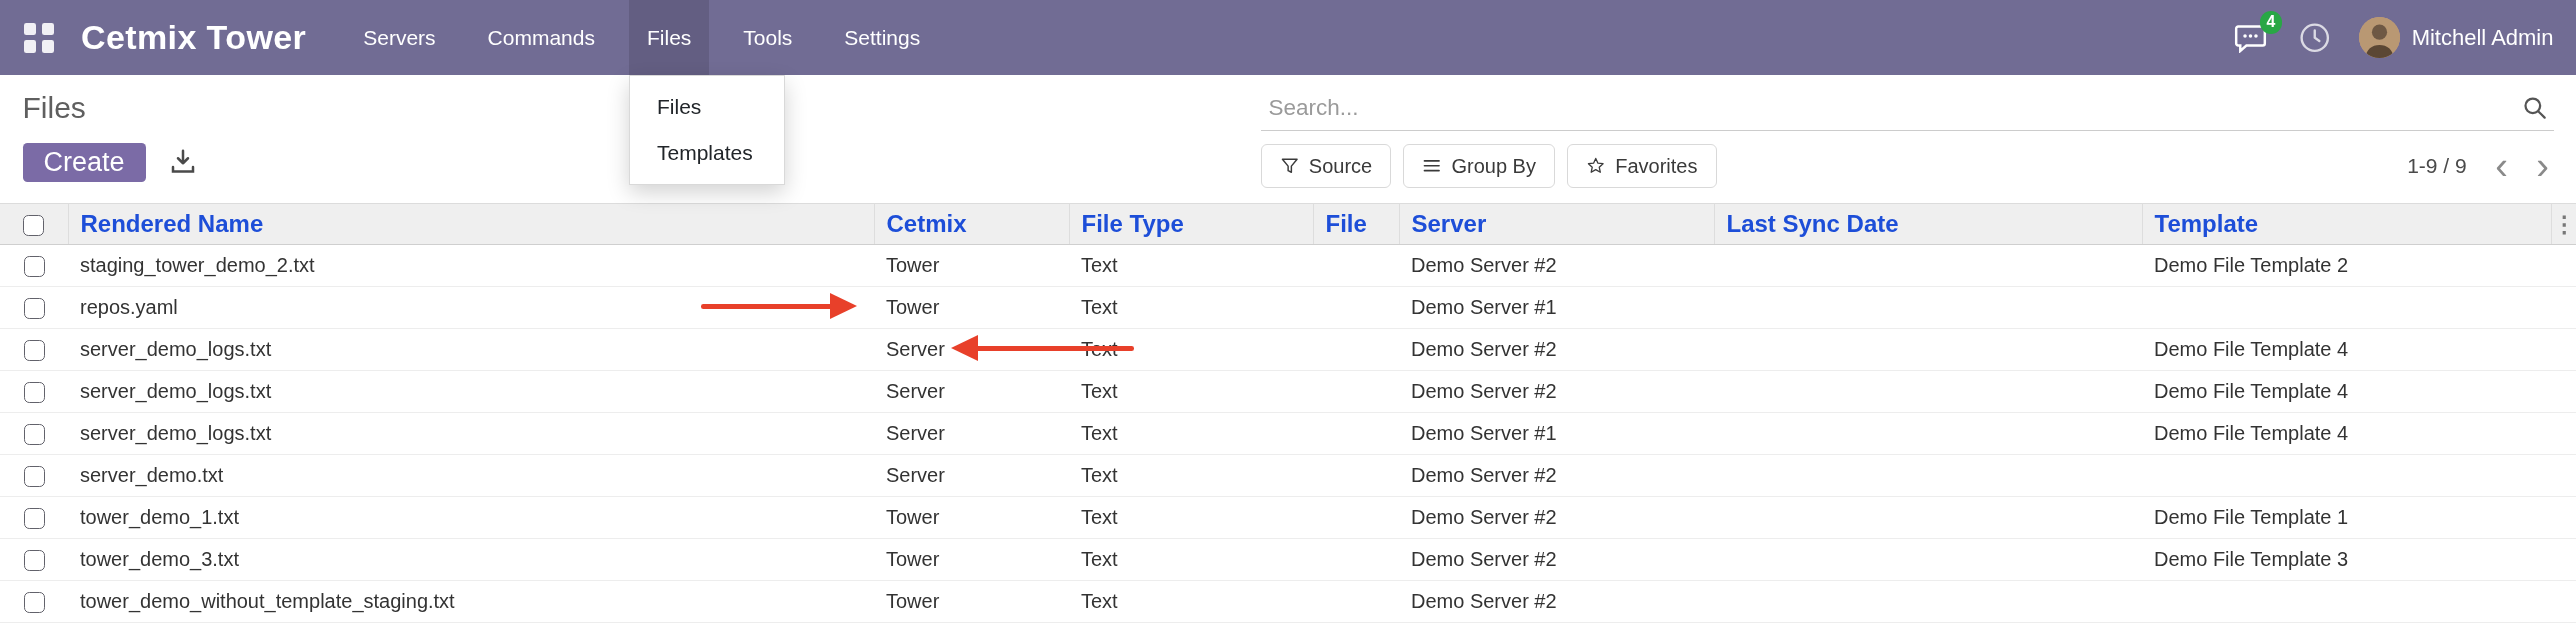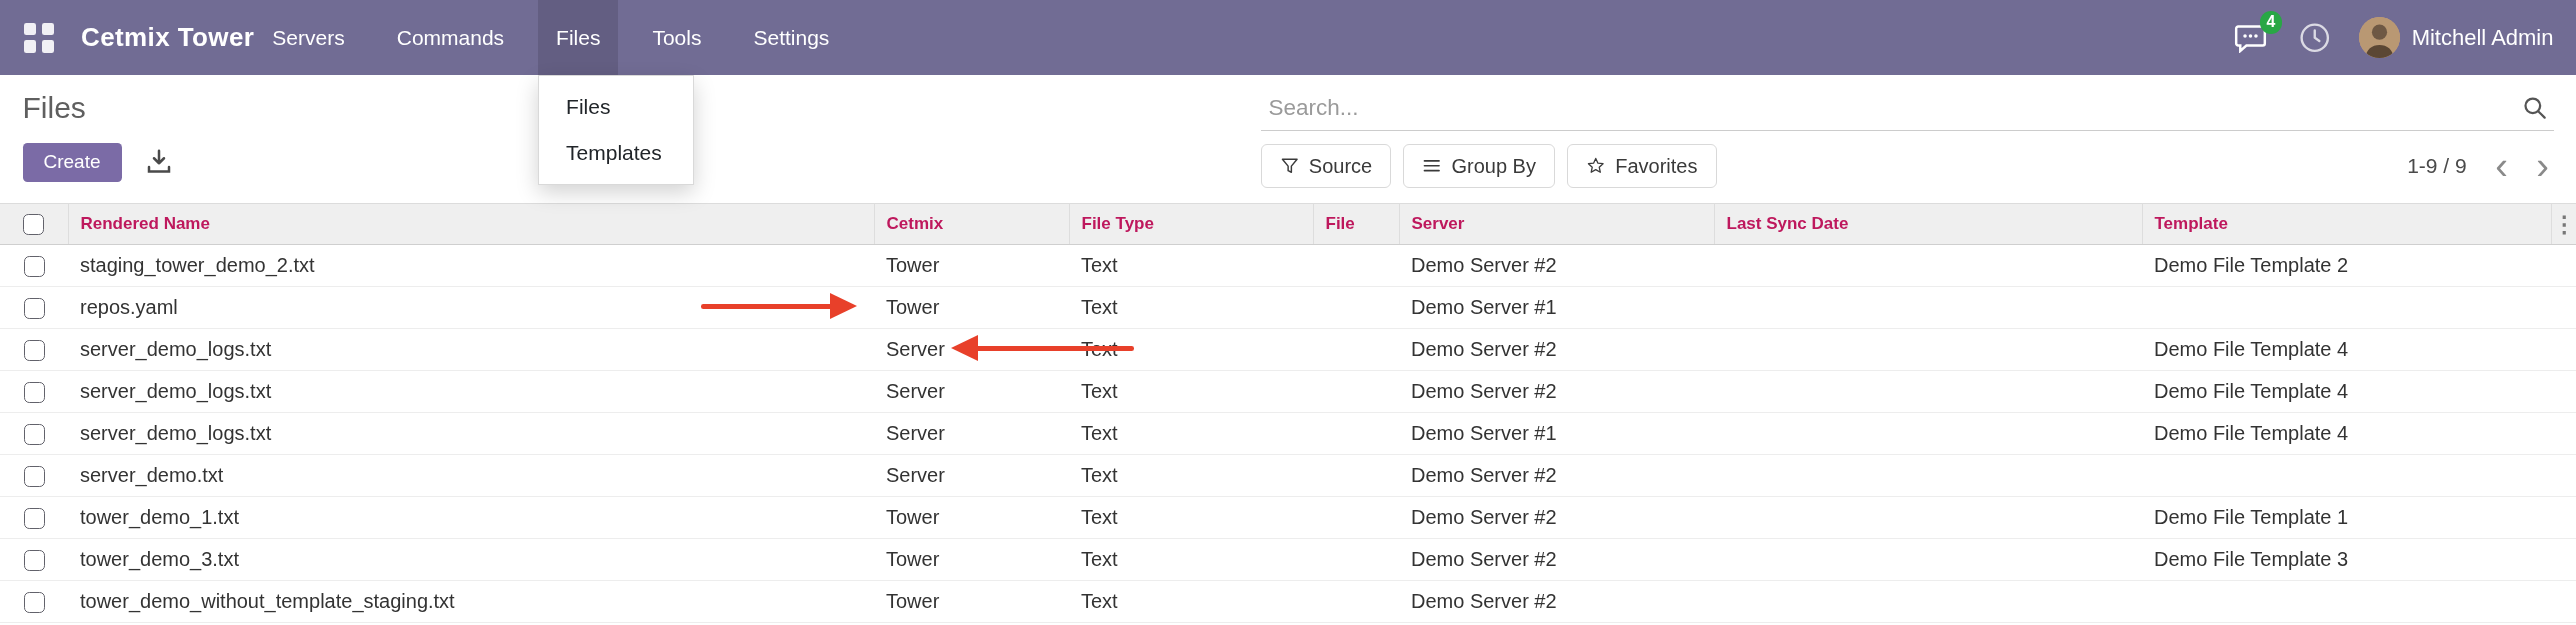--- a/index.html
+++ b/index.html
@@ -19,21 +19,21 @@
   .navbar{
     height:75px;background:var(--navbar-bg);color:#fff;
     display:flex;align-items:stretch;padding:0 22.5px;position:relative;z-index:20;
   }
   .nav-left{display:flex;align-items:stretch;}
   .apps-btn{
     width:33px;height:33px;align-self:center;margin-right:25.5px;
     display:grid;grid-template-columns:1fr 1fr;gap:5.3px;background:transparent;border:none;padding:1.5px;cursor:pointer;
   }
   .apps-btn span{background:rgba(255,255,255,.9);border-radius:2.3px;}
-  .brand{font-size:26px;font-weight:700;letter-spacing:0.4px;display:flex;align-items:center;white-space:nowrap;}
+  .brand{font-size:34px;font-weight:700;letter-spacing:0.4px;display:flex;align-items:center;margin-right:39px;white-space:nowrap;}
   .menu{display:flex;align-items:stretch;gap:16px;}
   .menu-item{
     display:flex;align-items:center;padding:0 18px;font-size:21px;color:#fff;
     position:relative;cursor:pointer;white-space:nowrap;
   }
   .menu-item.active{background:rgba(0,0,0,.12);}
   .dropdown{
     position:absolute;top:75px;left:0;background:#fff;color:#212529;
     border:0.8px solid #d9d9d9;box-shadow:0 7.5px 21px rgba(0,0,0,.18);
     min-width:156px;padding:7.5px 0;z-index:60;
@@ -53,21 +53,21 @@
   
   .control-panel{
     height:128px;display:flex;justify-content:space-between;
     padding:15px 22.5px;align-items:stretch;
   }
   .cp-left{display:flex;flex-direction:column;gap:15px;}
   .cp-title{font-size:30px;color:#5f5f5f;height:35px;line-height:35px;}
   .cp-actions{display:flex;align-items:center;gap:22.5px;height:44px;}
   .btn-create{
     background:var(--primary-button);color:#fff;border:none;border-radius:4.5px;
-    font-size:19px;padding:0 21px;height:39px;cursor:pointer;font-family:inherit;
+    font-size:27px;padding:0 21px;height:39px;cursor:pointer;font-family:inherit;
   }
   .btn-export{background:none;border:none;padding:0;cursor:pointer;display:flex;align-items:center;}
   .cp-right{width:1293px;display:flex;flex-direction:column;gap:13.5px;}
   .searchbox{
     height:41px;display:flex;align-items:center;border-bottom:0.8px solid #ccc;padding:0 6px 4.5px 6px;
   }
   .searchbox input{
     flex:1;border:none;outline:none;font-size:22.5px;color:#333;background:transparent;font-family:inherit;
   }
   .searchbox input::placeholder{color:#9a9a9a;}
@@ -81,21 +81,21 @@
   .pager{display:flex;align-items:center;gap:28.5px;font-size:21px;color:#4a4a4a;padding-right:4.5px;}
   .pager .chev{font-size:38px;color:#8a8a8a;line-height:30px;cursor:pointer;user-select:none;}
 
   
   table{width:2576px;border-collapse:collapse;table-layout:fixed;}
   col.c-cb{width:68px;} col.c-name{width:806px;} col.c-source{width:195px;}
   col.c-ftype{width:244px;} col.c-file{width:86px;} col.c-server{width:315px;}
   col.c-sync{width:428px;} col.c-tpl{width:409px;} col.c-kebab{width:25.5px;}
   thead th{
     background:#efefef;border-top:0.8px solid #dcdcdc;border-bottom:0.8px solid #cfcfcf;border-right:0.8px solid #dddddd;
-    font-size:17px;font-weight:700;color:#be185d;text-align:left;padding:0 12px;height:41px;
+    font-size:24px;font-weight:700;color:#1d4ed8;text-align:left;padding:0 12px;height:41px;
     white-space:nowrap;overflow:hidden;cursor:pointer;
   }
   thead th:last-child{border-right:none;}
   tbody td{
     height:42px;font-size:20px;color:#333;padding:0 12px;border-bottom:0.8px solid #ededed;
     white-space:nowrap;overflow:hidden;
   }
   th.col-cb,td.col-cb{text-align:center;padding:0;}
   .cb{
     display:inline-block;width:21px;height:21px;border:1.5px solid #62626b;border-radius:5.3px;

